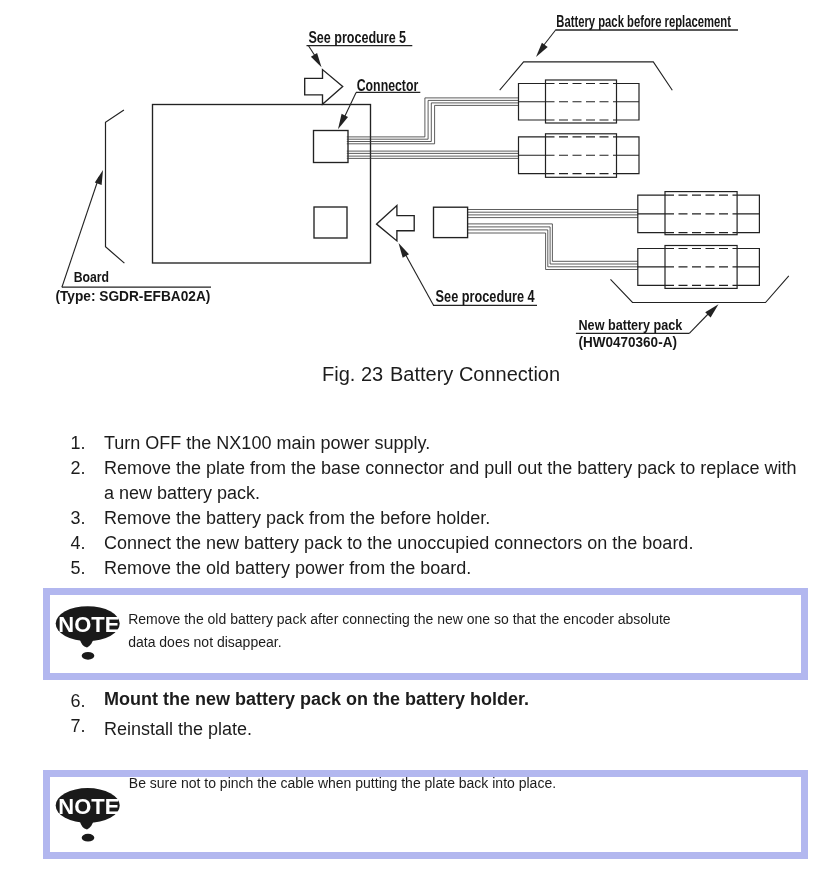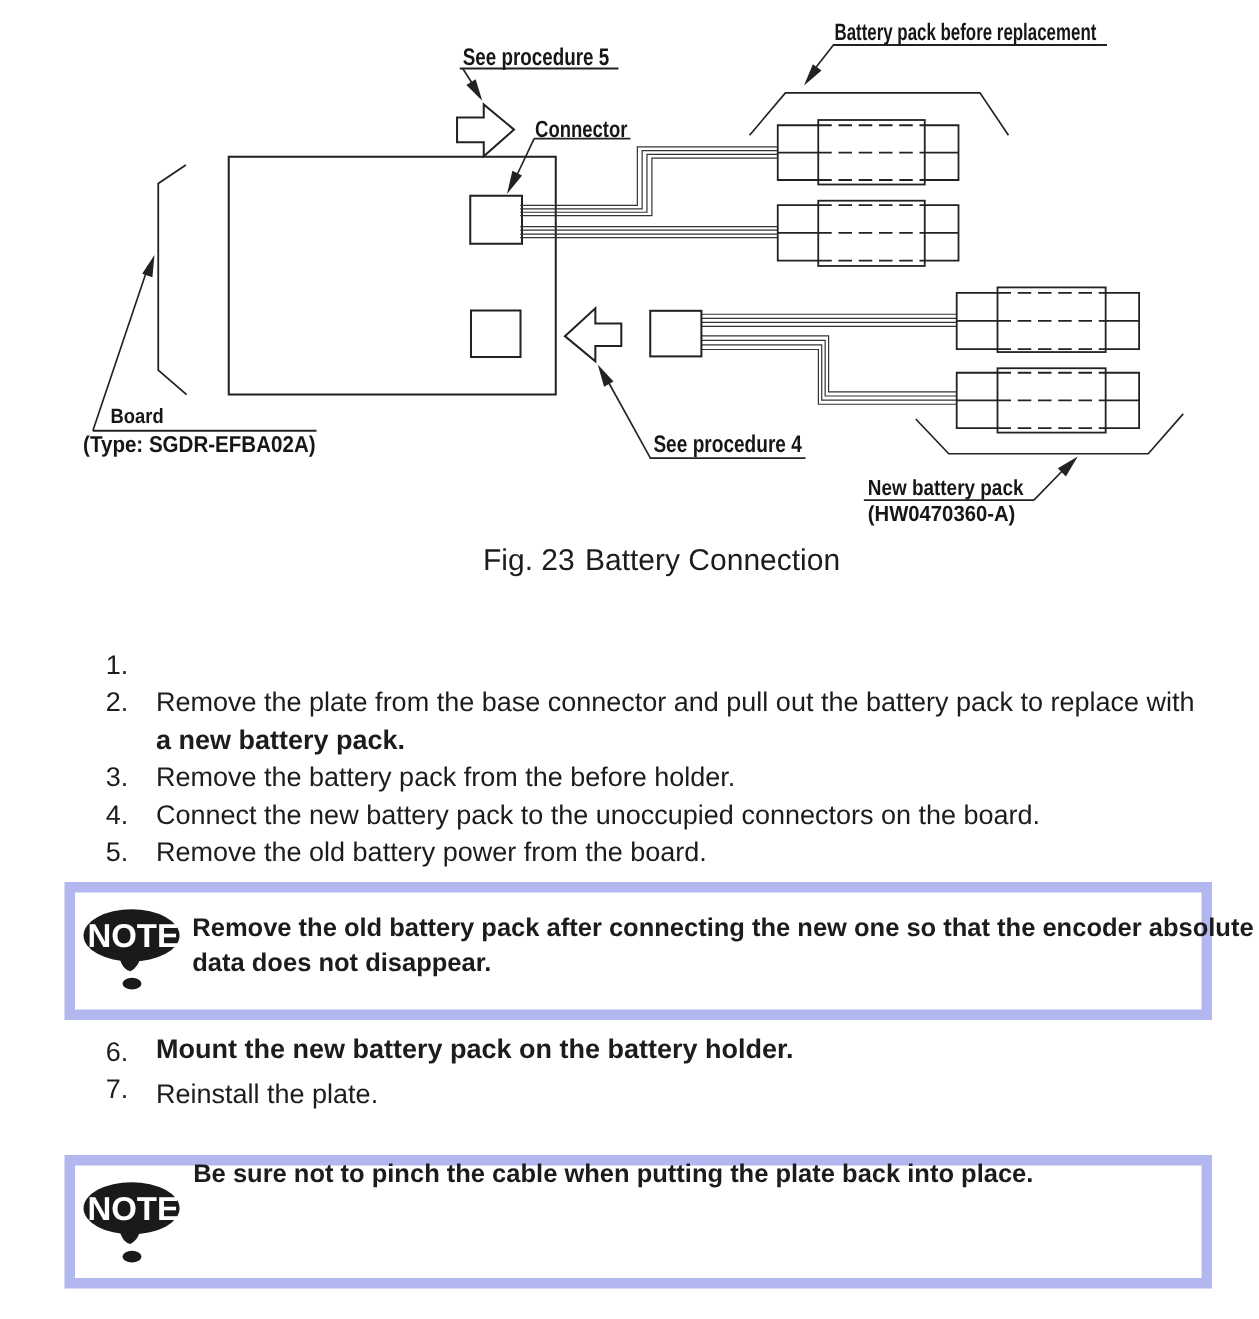--- a/index.html
+++ b/index.html
@@ -1,18 +1,18 @@
 <!DOCTYPE html>
 <html><head>
 <meta charset="utf-8">
 <style>
 html,body{margin:0;padding:0;background:#fff;}
 #page{position:relative;width:839px;height:879px;background:#fff;font-family:"Liberation Sans",sans-serif;overflow:hidden;}
 .t{position:absolute;white-space:nowrap;color:#1c1c1c;font-size:18px;line-height:20px;z-index:3;}
-.nt{position:absolute;white-space:nowrap;color:#1c1c1c;font-size:17px;line-height:20px;z-index:3;font-weight:bold;}
+.nt{position:absolute;white-space:nowrap;color:#1c1c1c;font-size:14px;line-height:20px;z-index:3;}
 .cap{position:absolute;white-space:nowrap;color:#1c1c1c;font-size:20px;line-height:20px;z-index:3;}
 .notebox{position:absolute;left:43px;width:750.6px;border:7px solid #b2b7ef;background:#fff;z-index:1;}
 svg{position:absolute;left:0;top:0;z-index:2;}
 </style>
 </head>
 <body>
 <div id="page">
 
 <div class="notebox" style="top:588px;height:78px;"></div>
 <div class="notebox" style="top:770px;height:75px;"></div>
@@ -132,23 +132,24 @@
   <path d="M 79.5,819.9 Q 81.5,828.4 87,829.4 Q 92.5,826.4 93.5,819.9 Z" fill="#1a1a1a"></path>
   <ellipse cx="88" cy="837.7" rx="6.3" ry="3.9" fill="#1a1a1a"></ellipse>
   <text x="88.8" y="813.5" text-anchor="middle" font-family="Liberation Sans, sans-serif" font-weight="bold" font-size="22px" fill="#fff" textLength="61" lengthAdjust="spacingAndGlyphs">NOTE</text>
 </g>
 </svg>
 
 <div class="cap" style="left:322px;top:363.5px;">Fig. 23</div>
 <div class="cap" style="left:390px;top:363.5px;">Battery Connection</div>
 
 <div class="t" style="left:70.5px;top:433.3px;">1.</div>
+<div class="t" style="left:104px;top:433.3px;">Turn OFF the NX100 main power supply.</div>
 <div class="t" style="left:70.5px;top:458.3px;">2.</div>
 <div class="t" style="left:104px;top:458.3px;">Remove the plate from the base connector and pull out the battery pack to replace with</div>
-<div class="t" style="left:104px;top:483.3px;font-weight:bold;">a new battery pack.</div>
+<div class="t" style="left:104px;top:483.3px;">a new battery pack.</div>
 <div class="t" style="left:70.5px;top:508.3px;">3.</div>
 <div class="t" style="left:104px;top:508.3px;">Remove the battery pack from the before holder.</div>
 <div class="t" style="left:70.5px;top:533.3px;">4.</div>
 <div class="t" style="left:104px;top:533.3px;">Connect the new battery pack to the unoccupied connectors on the board.</div>
 <div class="t" style="left:70.5px;top:558.3px;">5.</div>
 <div class="t" style="left:104px;top:558.3px;">Remove the old battery power from the board.</div>
 <div class="t" style="left:70.5px;top:691.3px;">6.</div>
 <div class="t" style="left:104px;top:689px;font-weight:bold;">Mount the new battery pack on the battery holder.</div>
 <div class="t" style="left:70.5px;top:716.3px;">7.</div>
 <div class="t" style="left:104px;top:719px;">Reinstall the plate.</div>

